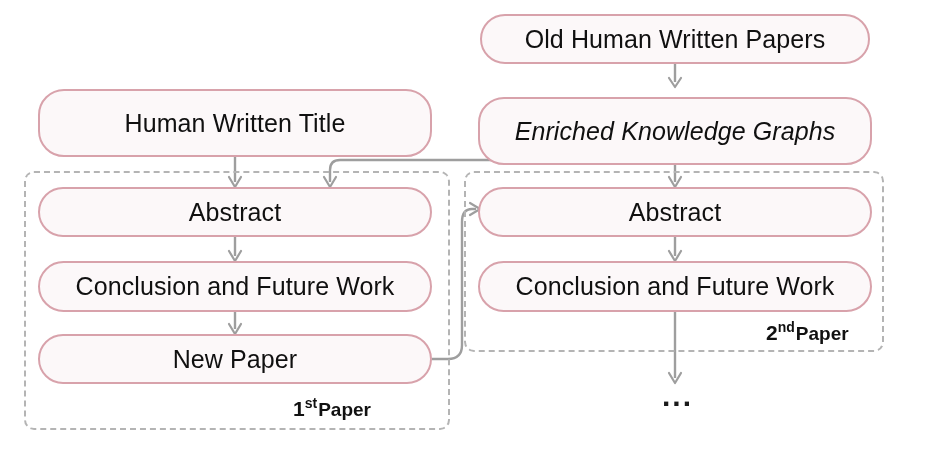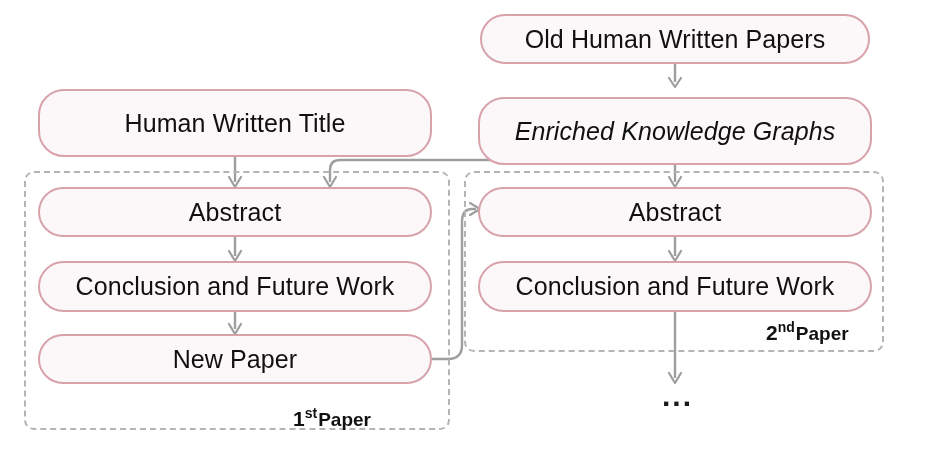--- a/index.html
+++ b/index.html
@@ -163,21 +163,21 @@
   </div>
 
   <div class="node" style="left:478px; top:187px; width:394px; height:50px;">
     <span>Abstract</span>
   </div>
 
   <div class="node" style="left:478px; top:261px; width:394px; height:51px;">
     <span>Conclusion and Future Work</span>
   </div>
 
-  <div class="group-label" style="left:293px; top:408px;">
+  <div class="group-label" style="left:293px; top:398px;">
     <span>1</span><sup>st</sup><span class="paper-word">Paper</span>
   </div>
 
   <div class="group-label" style="left:738px; top:322px;margin-left:28px;">
     <span>2</span><sup>nd</sup><span class="paper-word">Paper</span>
   </div>
 
   <div class="ellipsis" style="left:662px; top:381px;">...</div>
 
 </div>

